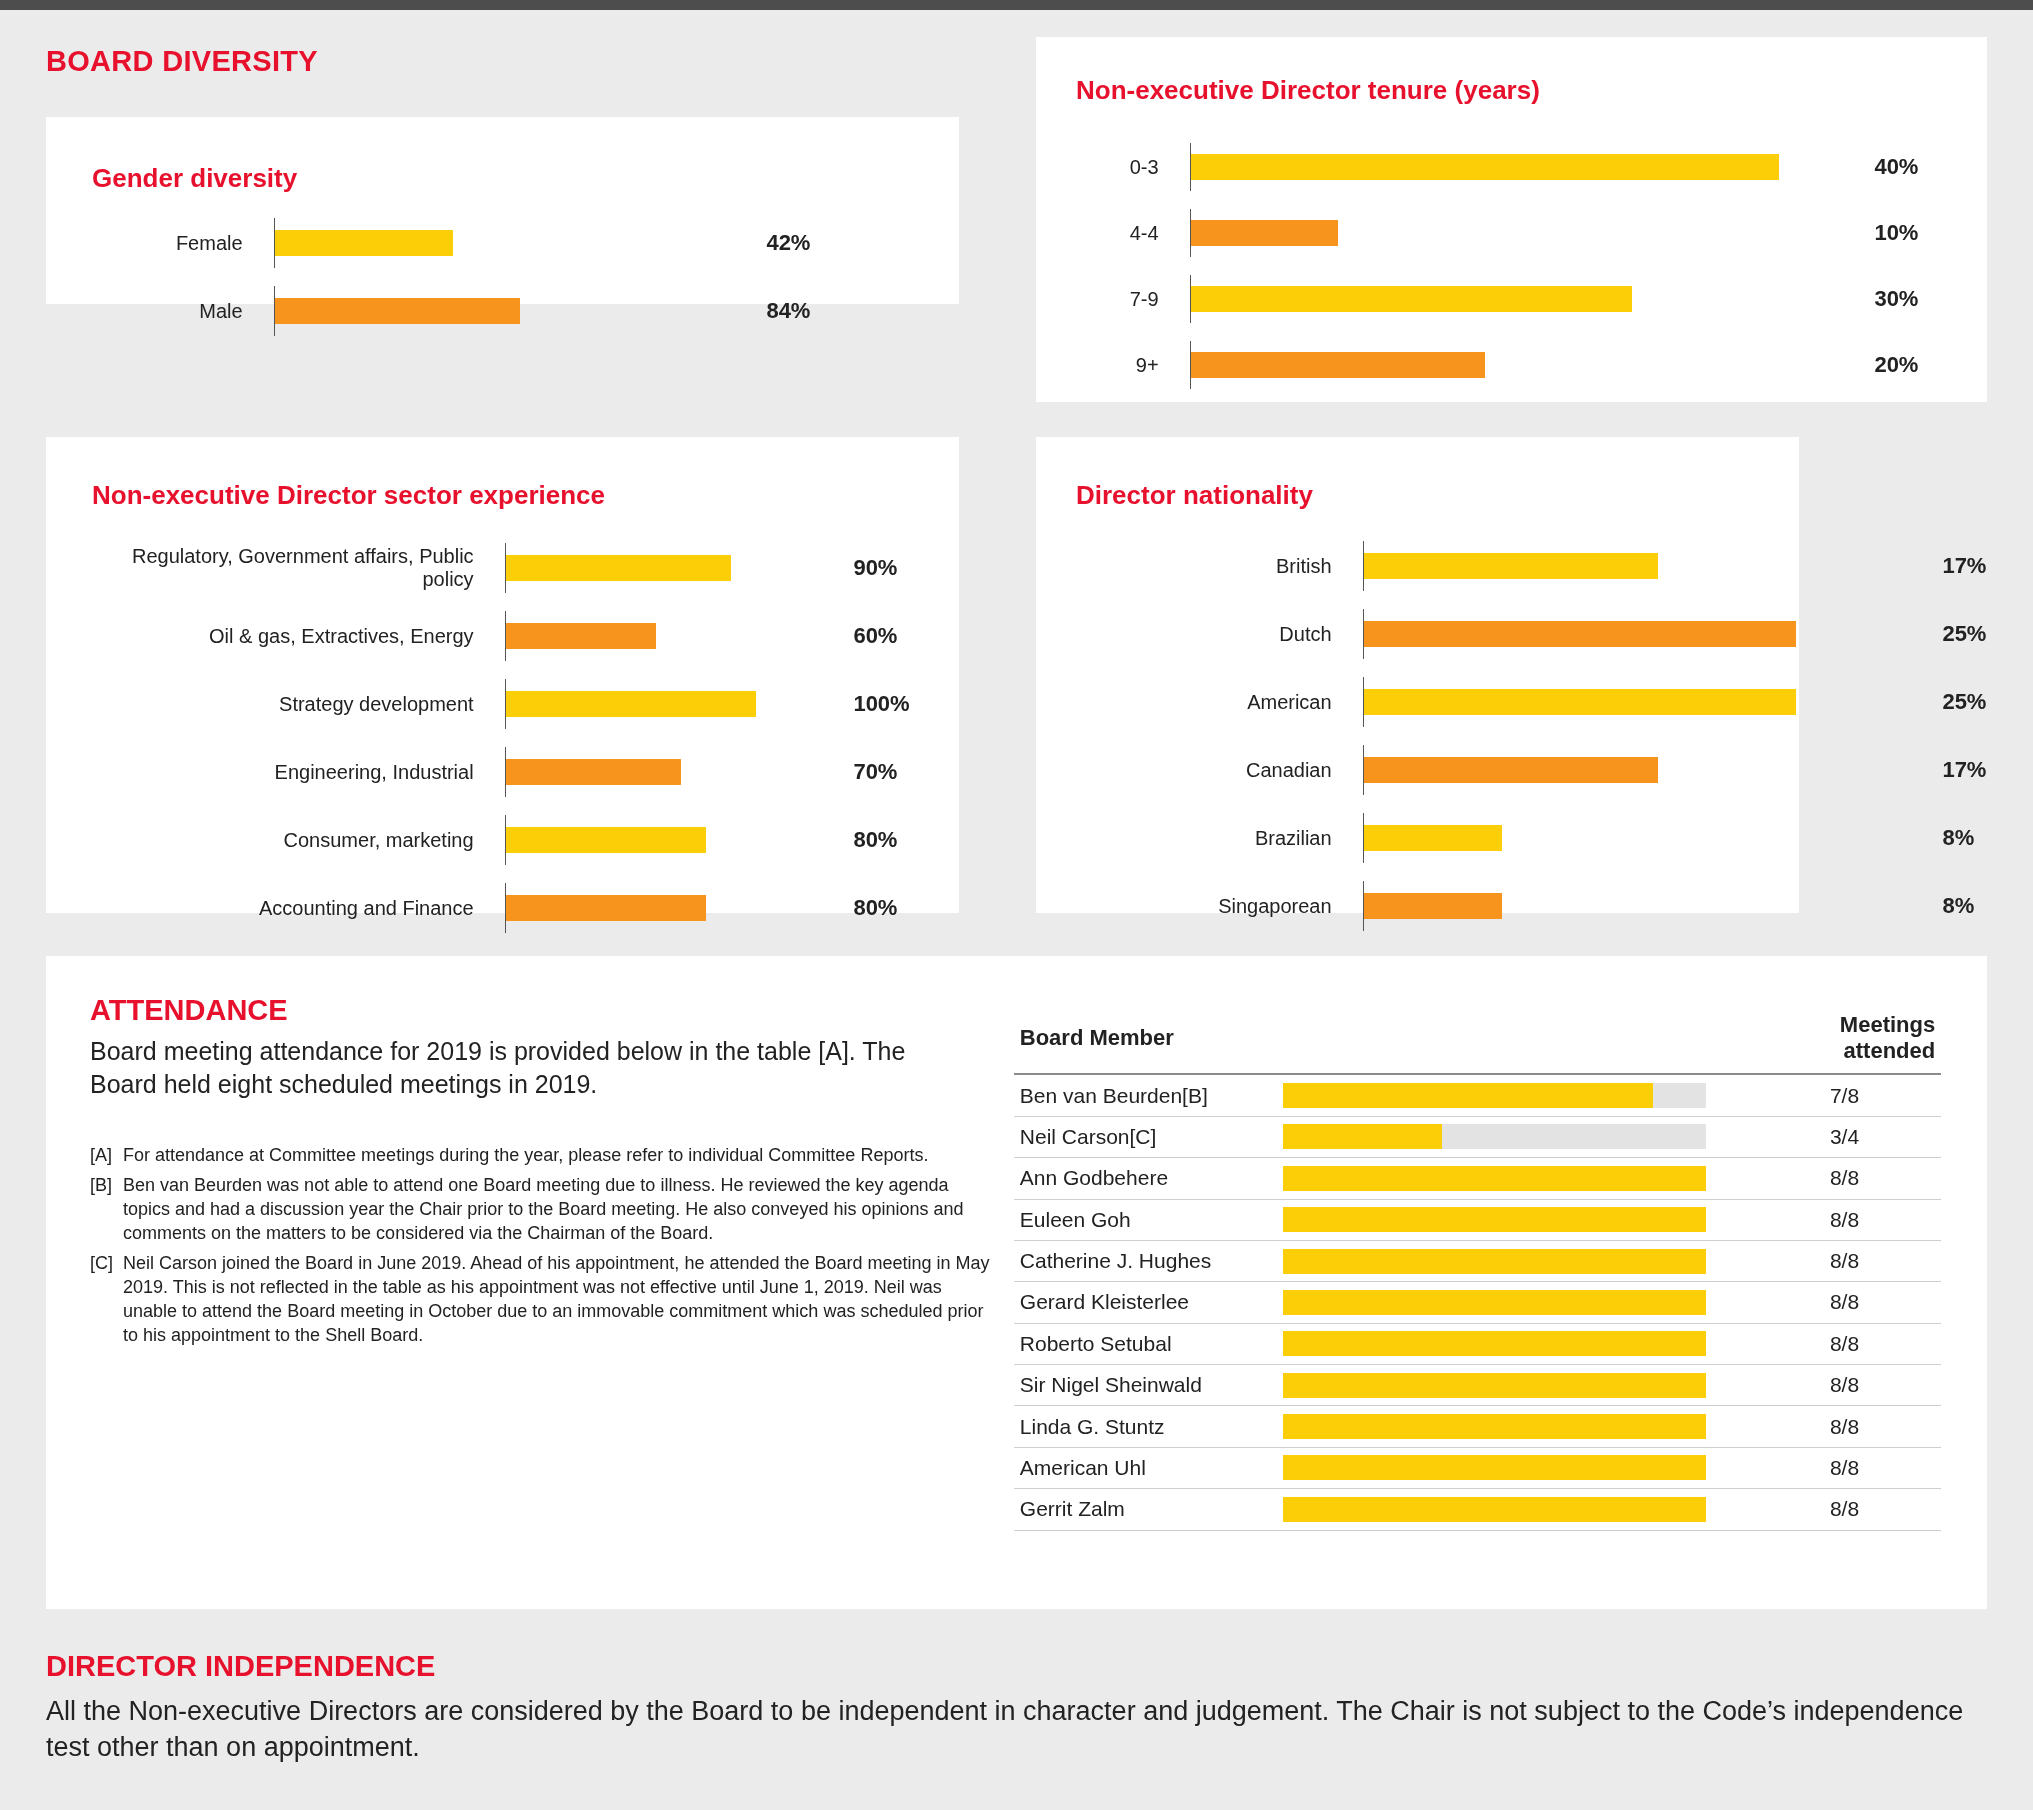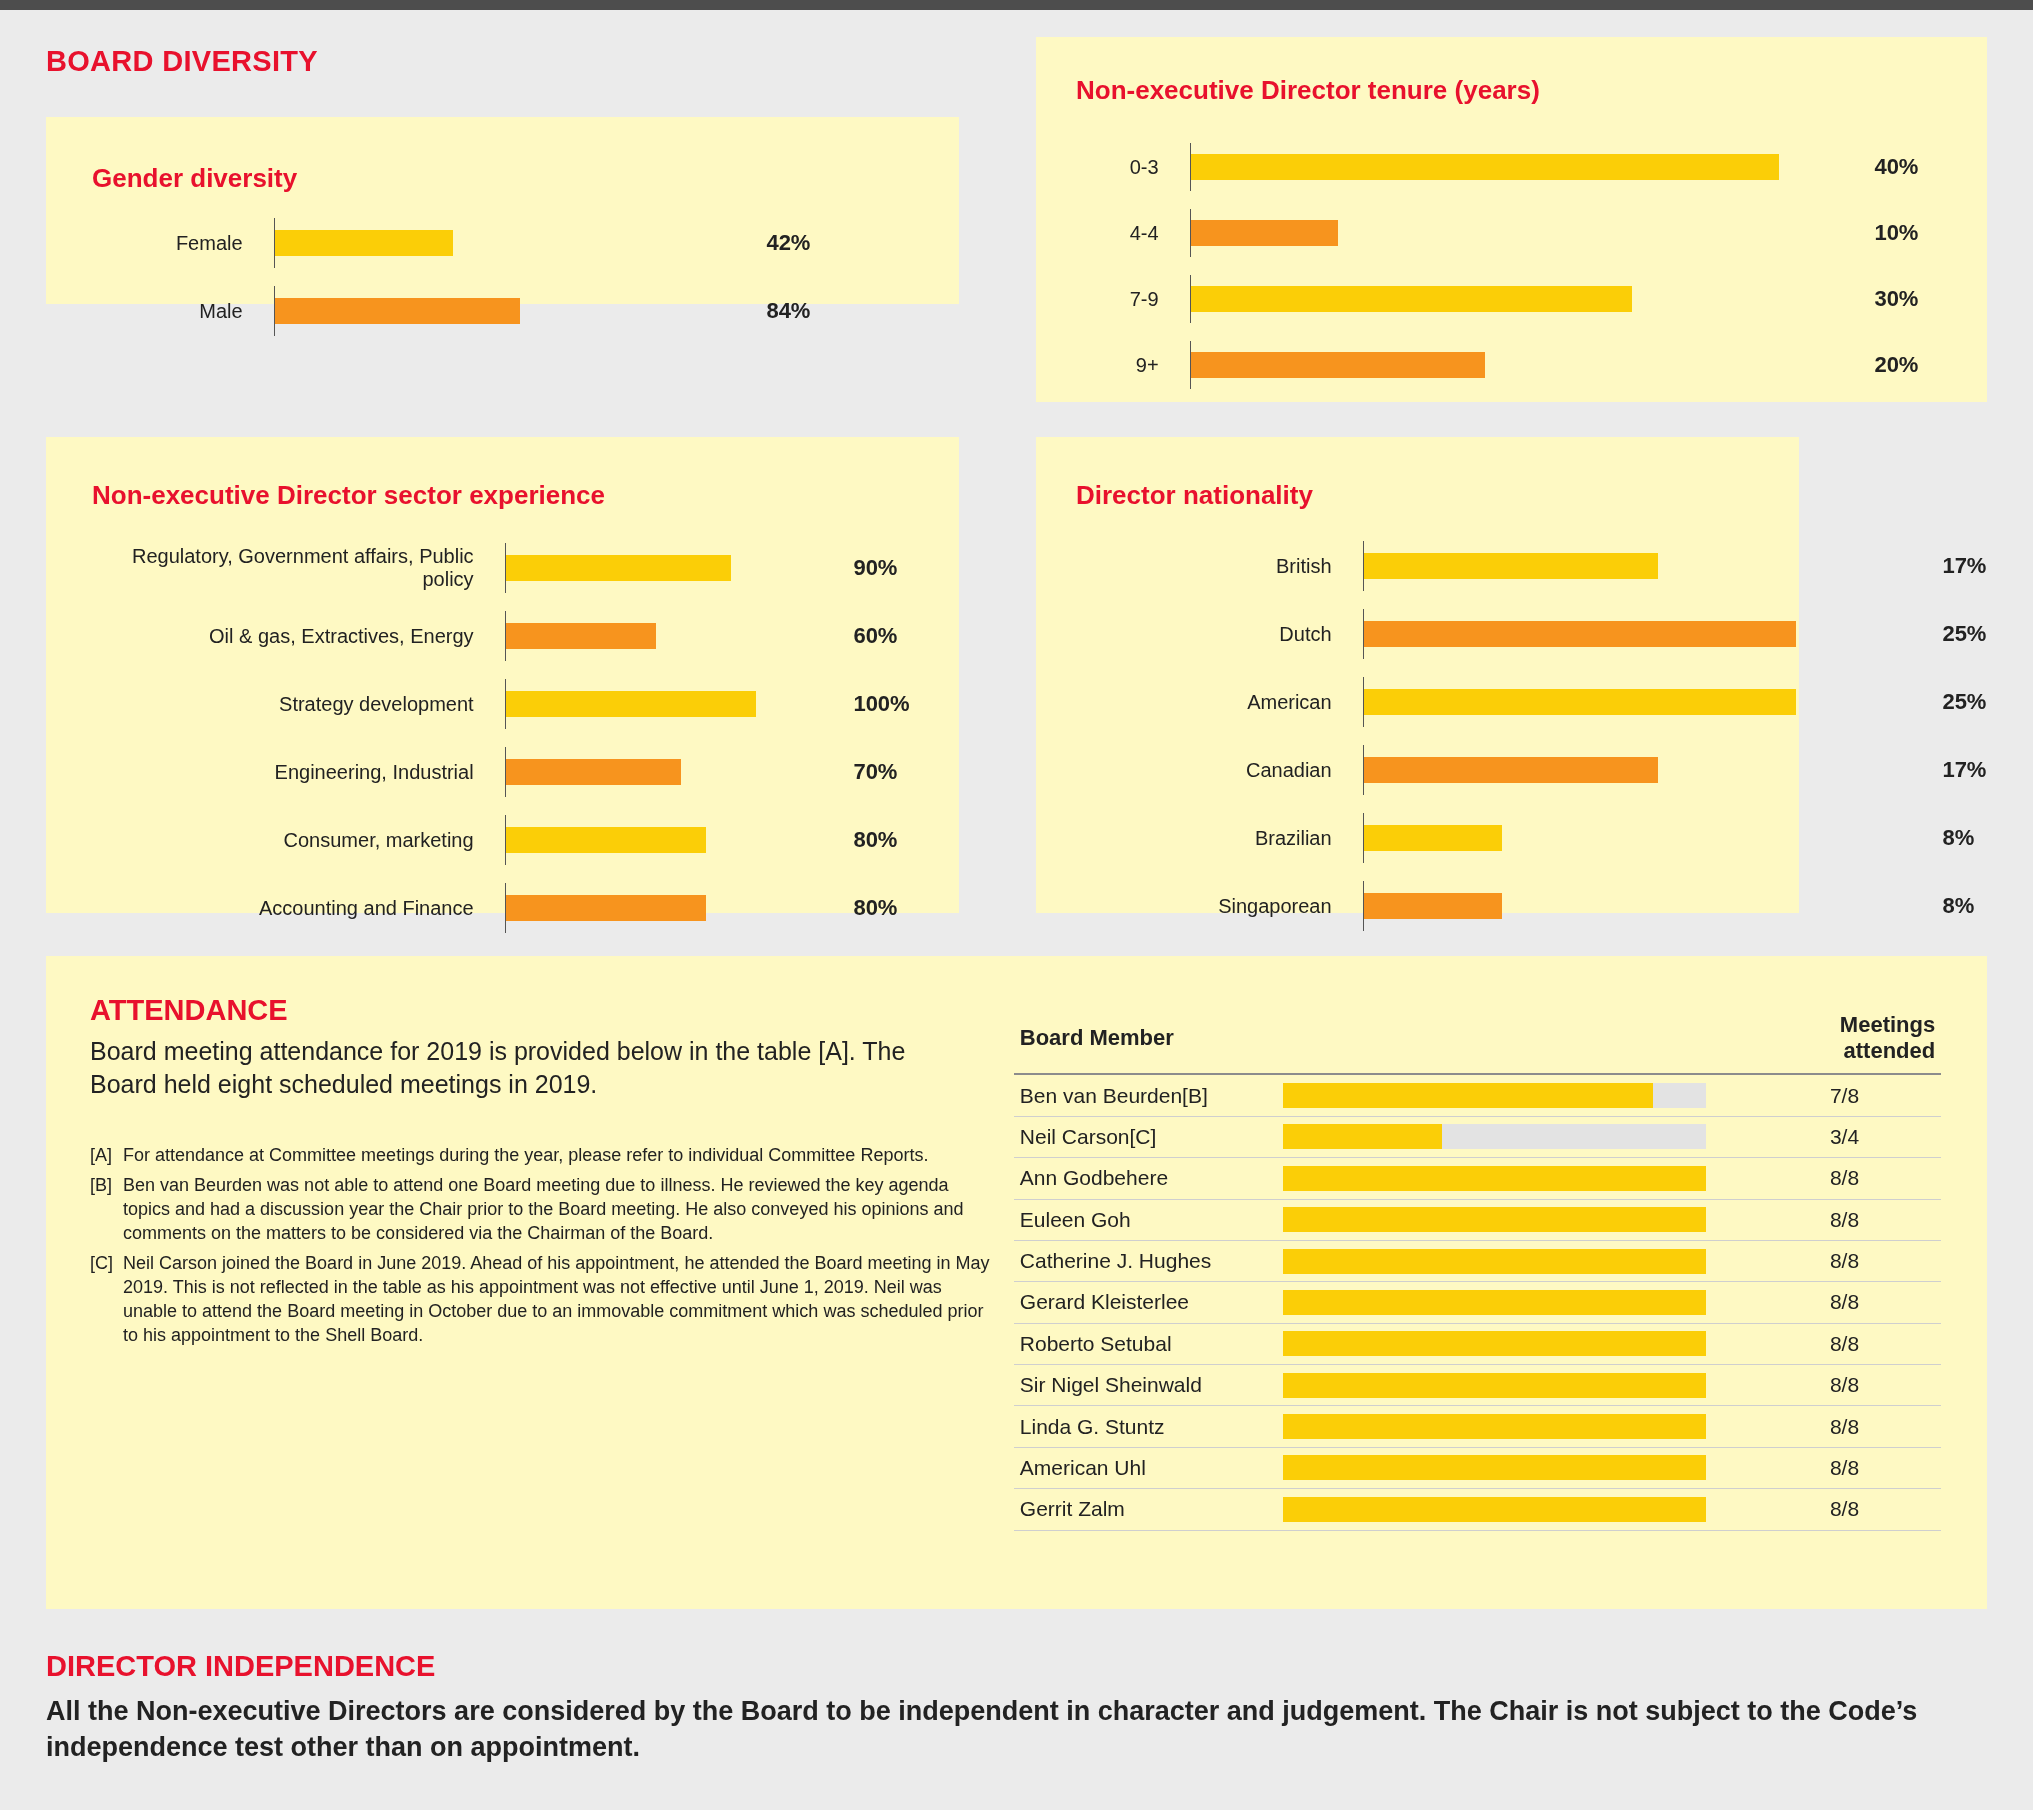--- a/index.html
+++ b/index.html
@@ -34,21 +34,21 @@
   #board-diversity-title {
     position: absolute;
     left: 46px;
     top: 45px;
     font-size: 29px;
   }
 
   
   .card {
     position: absolute;
-    background: #fef9c3;
+    background: #ffffff;
   }
   .card-title {
     color: #e8112d;
     font-size: 26px;
     font-weight: bold;
   }
 
   #card-gender       { left: 46px;   top: 117px;  width: 913px;  height: 187px; }
   #card-tenure       { left: 1036px; top: 37px;   width: 951px;  height: 365px; }
   #card-sector       { left: 46px;   top: 437px;  width: 913px;  height: 476px; }
@@ -199,21 +199,20 @@
     color: #e8112d;
     font-weight: bold;
   }
   #independence-text {
     position: absolute;
     left: 46px; top: 1693px;
     width: 1931px;
     font-size: 27px;
     color: #222;
     line-height: 1.35;
-    font-weight: bold;
   }
 </style>
 </head>
 <body>
 
 <div class="top-bar"></div>
 <div class="page">
 
   <div id="board-diversity-title" class="section-title">BOARD DIVERSITY</div>
 

